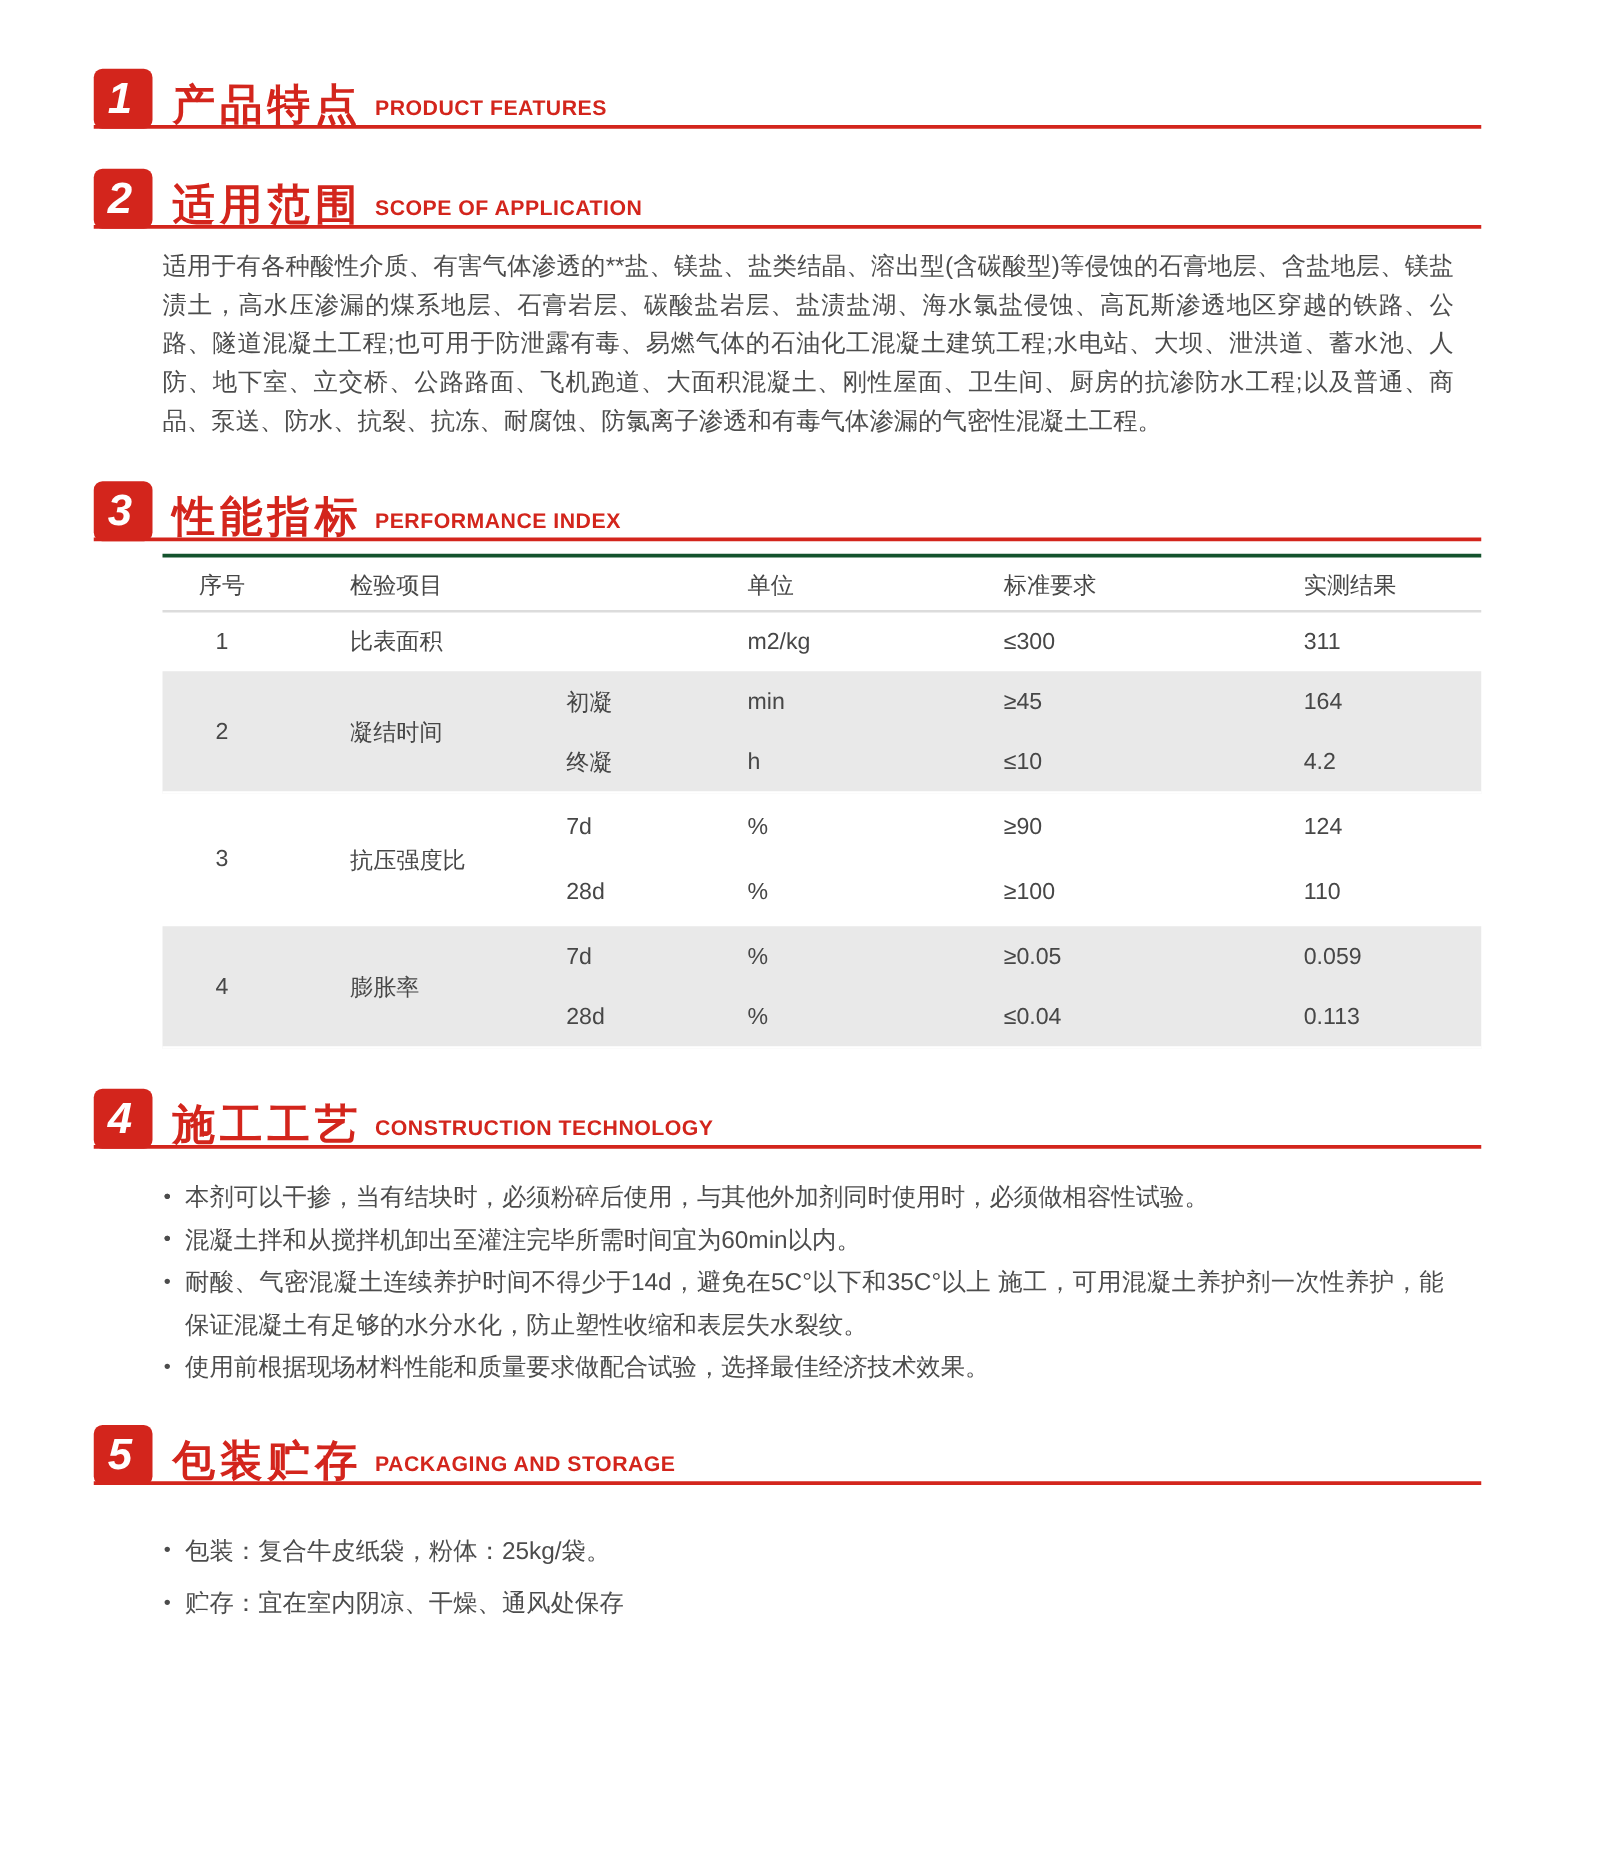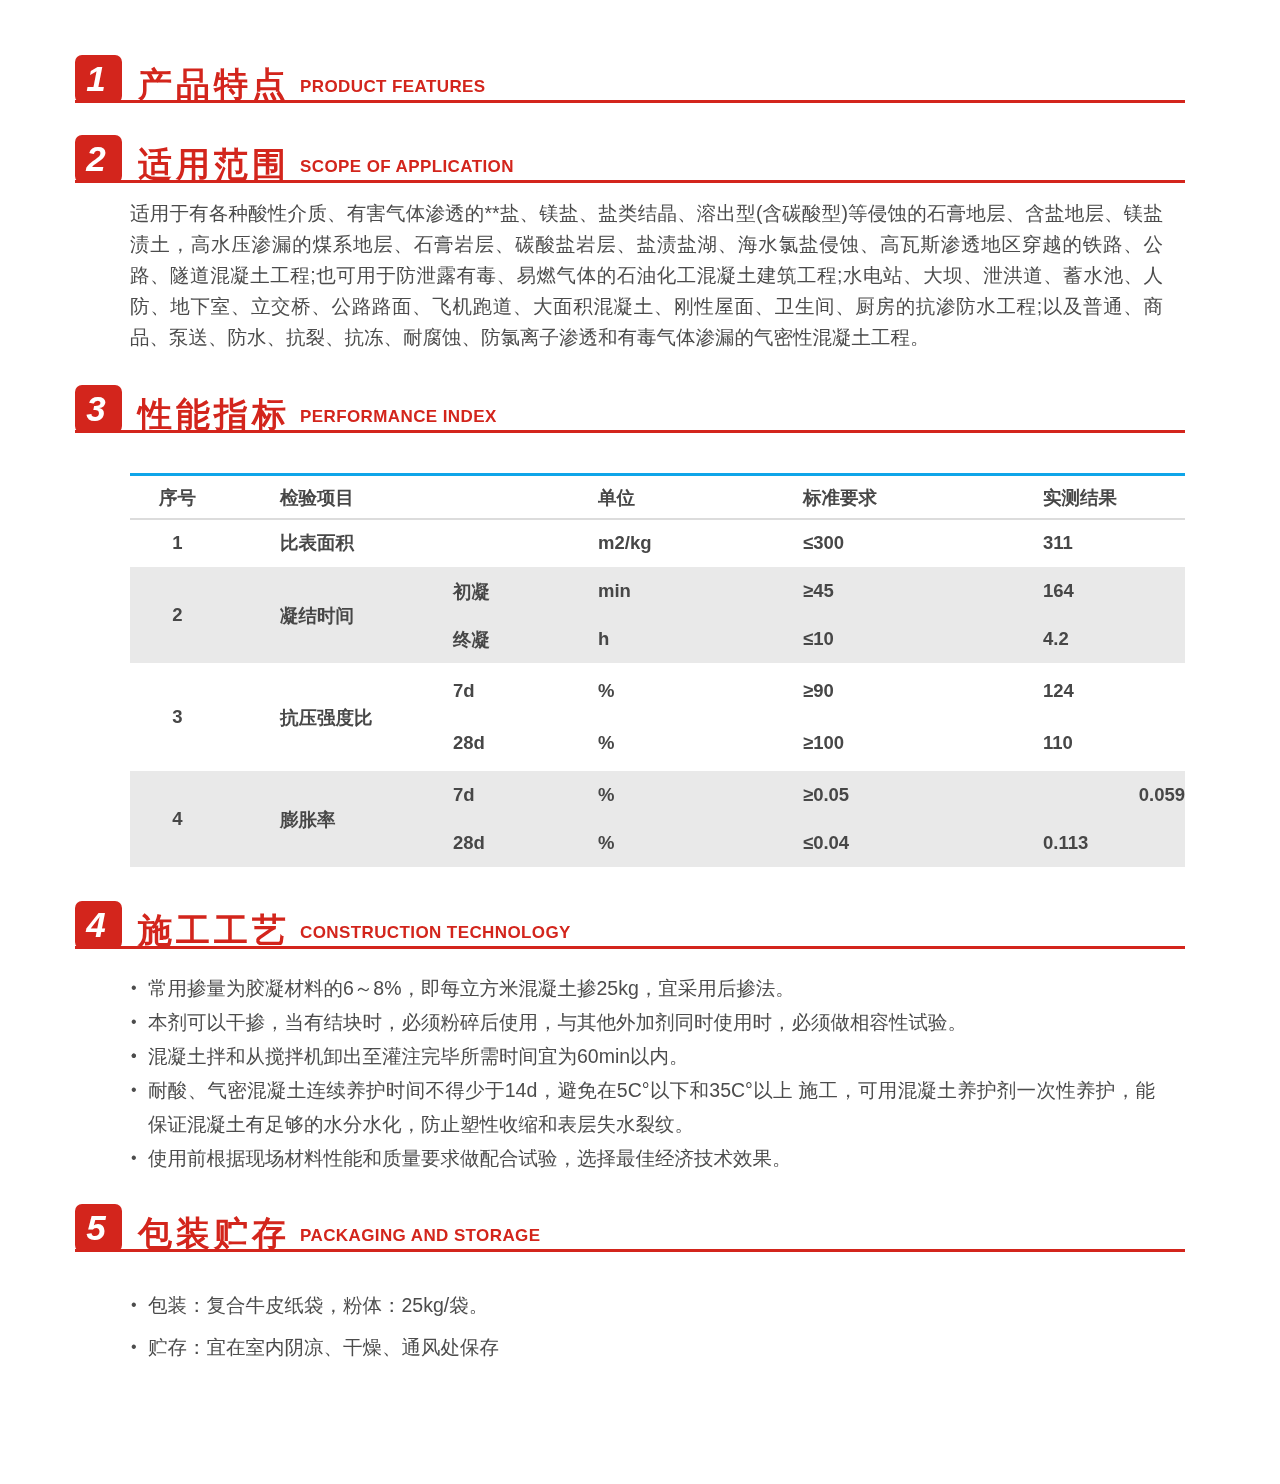--- a/index.html
+++ b/index.html
@@ -49,23 +49,23 @@
 
   
   .sec-body{padding-left:55px;}
   .para{
     font-size:19.5px;line-height:31px;color:var(--text);
     text-align:justify;margin:15px 0 0 0;padding-right:22px;
   }
 
   
   .perf-table{
-    margin:40px 0 0 55px;
-    border-top:3px solid #0ea5e9;
-    font-size:18.5px;color:#474747;font-weight:bold;
+    margin:10px 0 0 55px;
+    border-top:3px solid #14532d;
+    font-size:18.5px;color:#474747;
   }
   .t-grid{
     display:grid;
     grid-template-columns:95px 220px 145px 205px 240px 1fr;
     align-items:center;
   }
   .t-head{height:42px;border-bottom:2px solid var(--rule-gray);}
   .t-group{
     display:grid;
     grid-template-columns:95px 220px 145px 205px 240px 1fr;
@@ -159,38 +159,38 @@
             <div class="c-unit" style="grid-area: 2 / 4;">%</div>
             <div class="c-requirement" style="grid-area: 2 / 5;">≥100</div>
             <div class="c-result" style="grid-area: 2 / 6;">110</div>
           </div>
           <div class="t-group shaded" style="grid-auto-rows: 48px;">
             <div class="c-no" style="grid-area: 1 / 1 / span 2;">4</div>
             <div class="c-item" style="grid-area: 1 / 2 / span 2;">膨胀率</div>
             <div class="c-sub" style="grid-area: 1 / 3;">7d</div>
             <div class="c-unit" style="grid-area: 1 / 4;">%</div>
             <div class="c-requirement" style="grid-area: 1 / 5;">≥0.05</div>
-            <div class="c-result" style="grid-area: 1 / 6; text-align: right;">0.059</div>
+            <div class="c-result" style="grid-area: 1 / 6;">0.059</div>
             <div class="c-sub" style="grid-area: 2 / 3;">28d</div>
             <div class="c-unit" style="grid-area: 2 / 4;">%</div>
             <div class="c-requirement" style="grid-area: 2 / 5;">≤0.04</div>
             <div class="c-result" style="grid-area: 2 / 6;">0.113</div>
           </div>
         </div>
     </div>
   </section>
 
   <section class="sec-4">
     <div class="sec-header">
       <div class="badge">4</div>
       <h2 class="title-zh">施工工艺</h2>
       <span class="title-en">CONSTRUCTION TECHNOLOGY</span>
     </div>
     <ul class="bullets">
-        <li><span class="bullet">•</span><span>常用掺量为胶凝材料的6～8%，即每立方米混凝土掺25kg，宜采用后掺法。</span></li>
+        <li><span class="bullet">•</span></li>
         <li><span class="bullet">•</span><span>本剂可以干掺，当有结块时，必须粉碎后使用，与其他外加剂同时使用时，必须做相容性试验。</span></li>
         <li><span class="bullet">•</span></li>
         <li><span class="bullet">•</span><span>混凝土拌和从搅拌机卸出至灌注完毕所需时间宜为60min以内。</span></li>
         <li><span class="bullet">•</span><span>耐酸、气密混凝土连续养护时间不得少于14d，避免在5C°以下和35C°以上 施工，可用混凝土养护剂一次性养护，能保证混凝土有足够的水分水化，防止塑性收缩和表层失水裂纹。</span></li>
         <li><span class="bullet">•</span><span>使用前根据现场材料性能和质量要求做配合试验，选择最佳经济技术效果。</span></li>
       </ul>
   </section>
 
   <section class="sec-5">
     <div class="sec-header">

